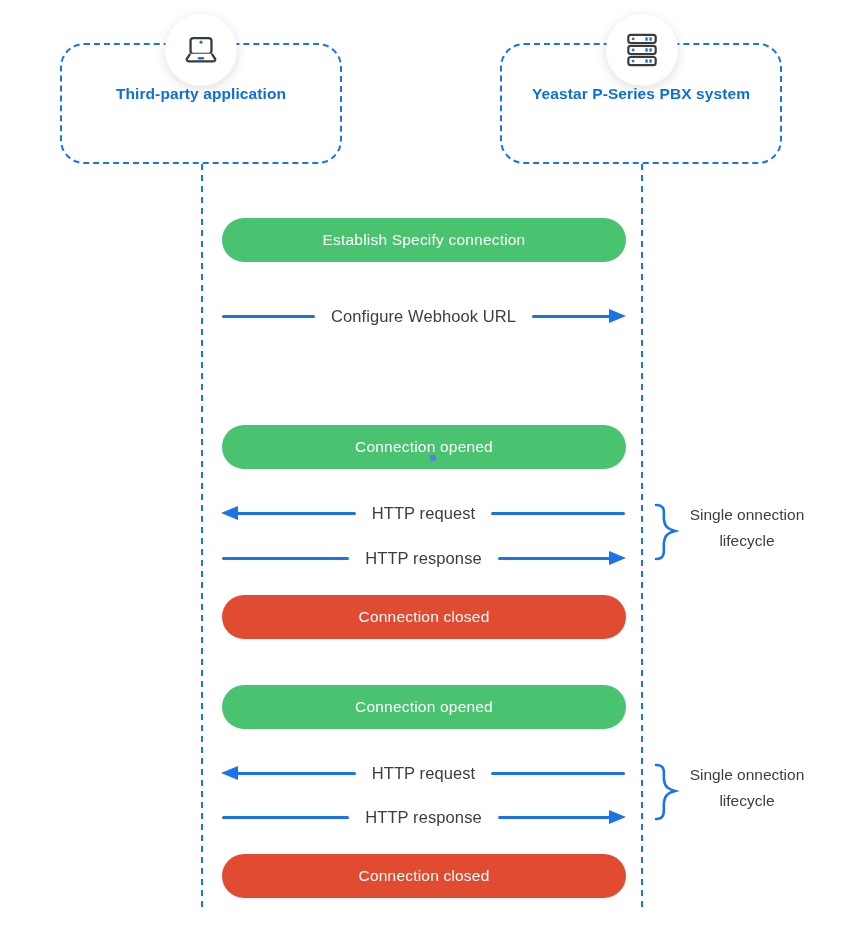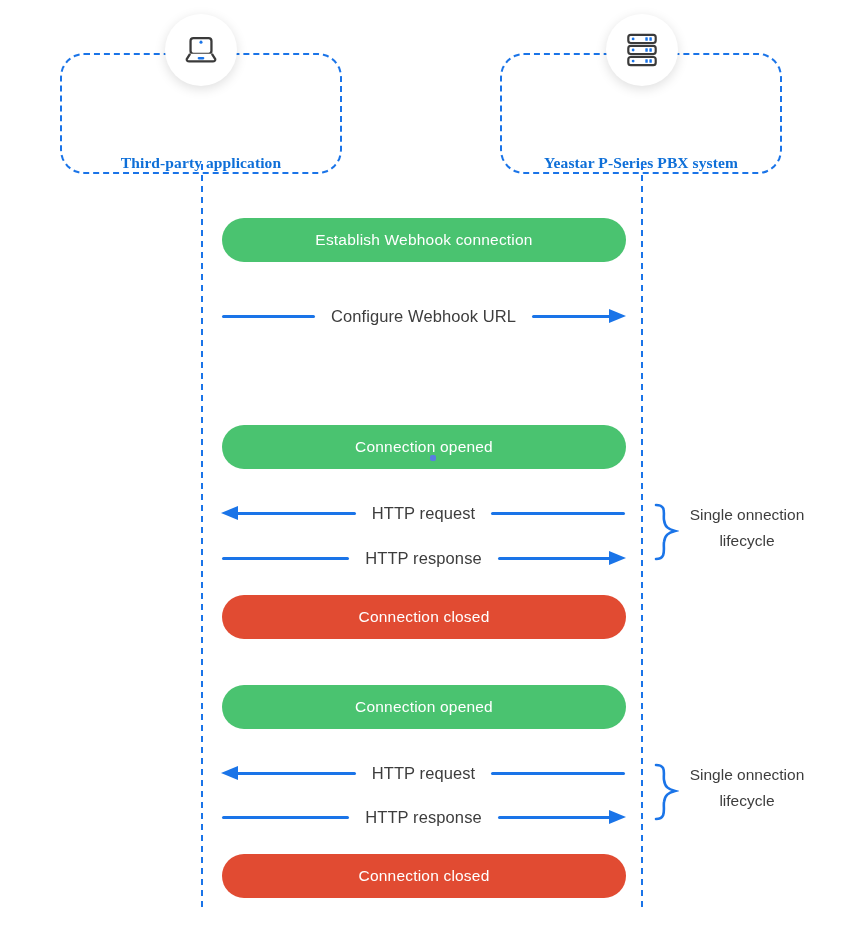--- a/index.html
+++ b/index.html
@@ -10,26 +10,25 @@
     --message-text:#3d3d3d;
     --icon-stroke:#3a3a3a;
     --cursor-dot:#5a7ce4;
   }
   html,body{margin:0;padding:0;background:#ffffff;}
   body{width:856px;height:938px;overflow:hidden;font-family:"Liberation Sans",sans-serif;}
   .canvas{position:relative;width:856px;height:938px;background:#ffffff;}
 
   
   .actor-box{
-    position:absolute;top:53px;height:121px;width:282px;
+    position:absolute;top:43px;height:121px;width:282px;
     border:2px dashed var(--line-blue);border-radius:24px;
     box-sizing:border-box;
-    display:flex;align-items:flex-end;justify-content:center;
+    display:flex;align-items:flex-start;justify-content:center;
     padding-top:40px;
-    font-family:Liberation Serif, serif;
   }
   .actor-box.left{left:60px;}
   .actor-box.right{left:500px;}
   .actor-label{
     font-size:15.5px;font-weight:600;color:var(--text-blue);
     letter-spacing:.1px;white-space:nowrap;
   }
 
   
   .icon-circle{
@@ -127,21 +126,21 @@
         <circle cx="8.6" cy="29.7" r="1.5"></circle>
         <rect x="21.5" y="27.8" width="2.6" height="3.8" rx="0.6"></rect>
           <rect x="25.8" y="27.8" width="2.6" height="3.8" rx="0.6"></rect>
       </g>
     </svg>
   </div>
 
   <div class="lifeline" style="left:201px"></div>
   <div class="lifeline" style="left:641px"></div>
 
-  <div class="pill green" style="top:218px">Establish Webhook connection</div>
+  <div class="pill green" style="top:218px">Establish Specify connection</div>
 
   <div class="arrow" style="top:301px">
     <span class="seg">
         <span class="line"></span>
       </span>
     <span class="msg-label">Configure Webhook URL</span>
     <span class="seg tip-right">
         <span class="line"></span>
       </span>
   </div>

